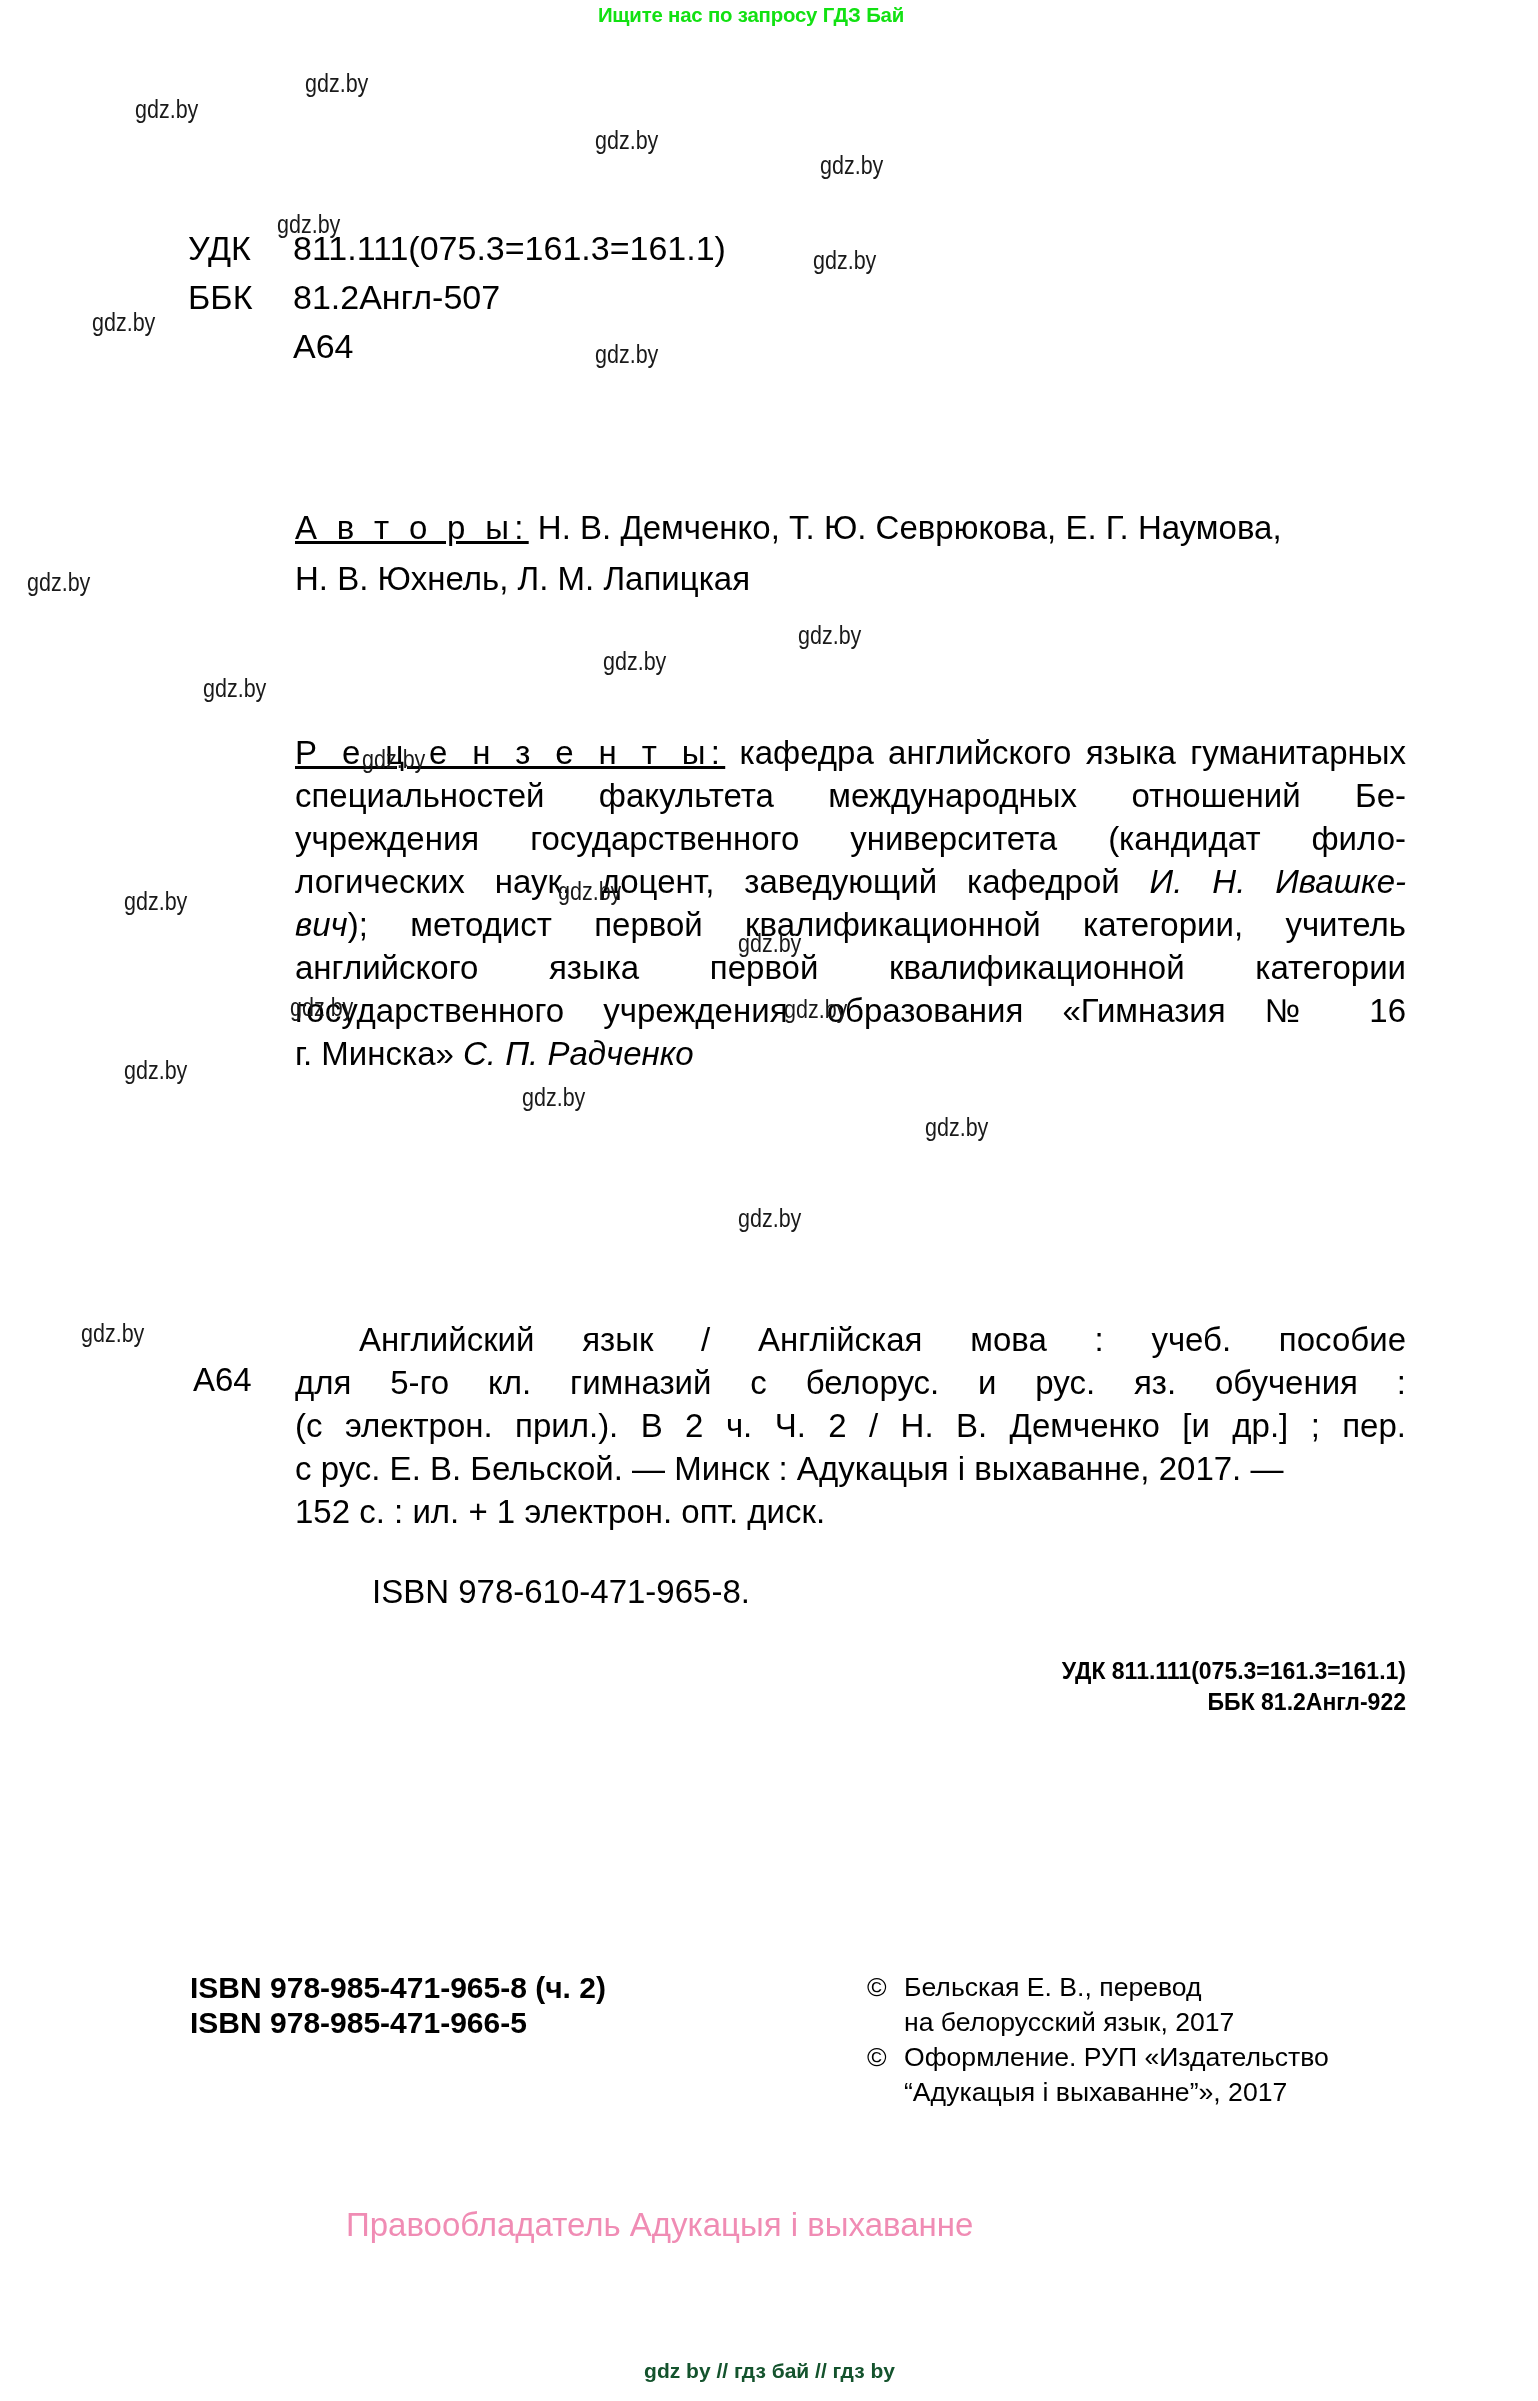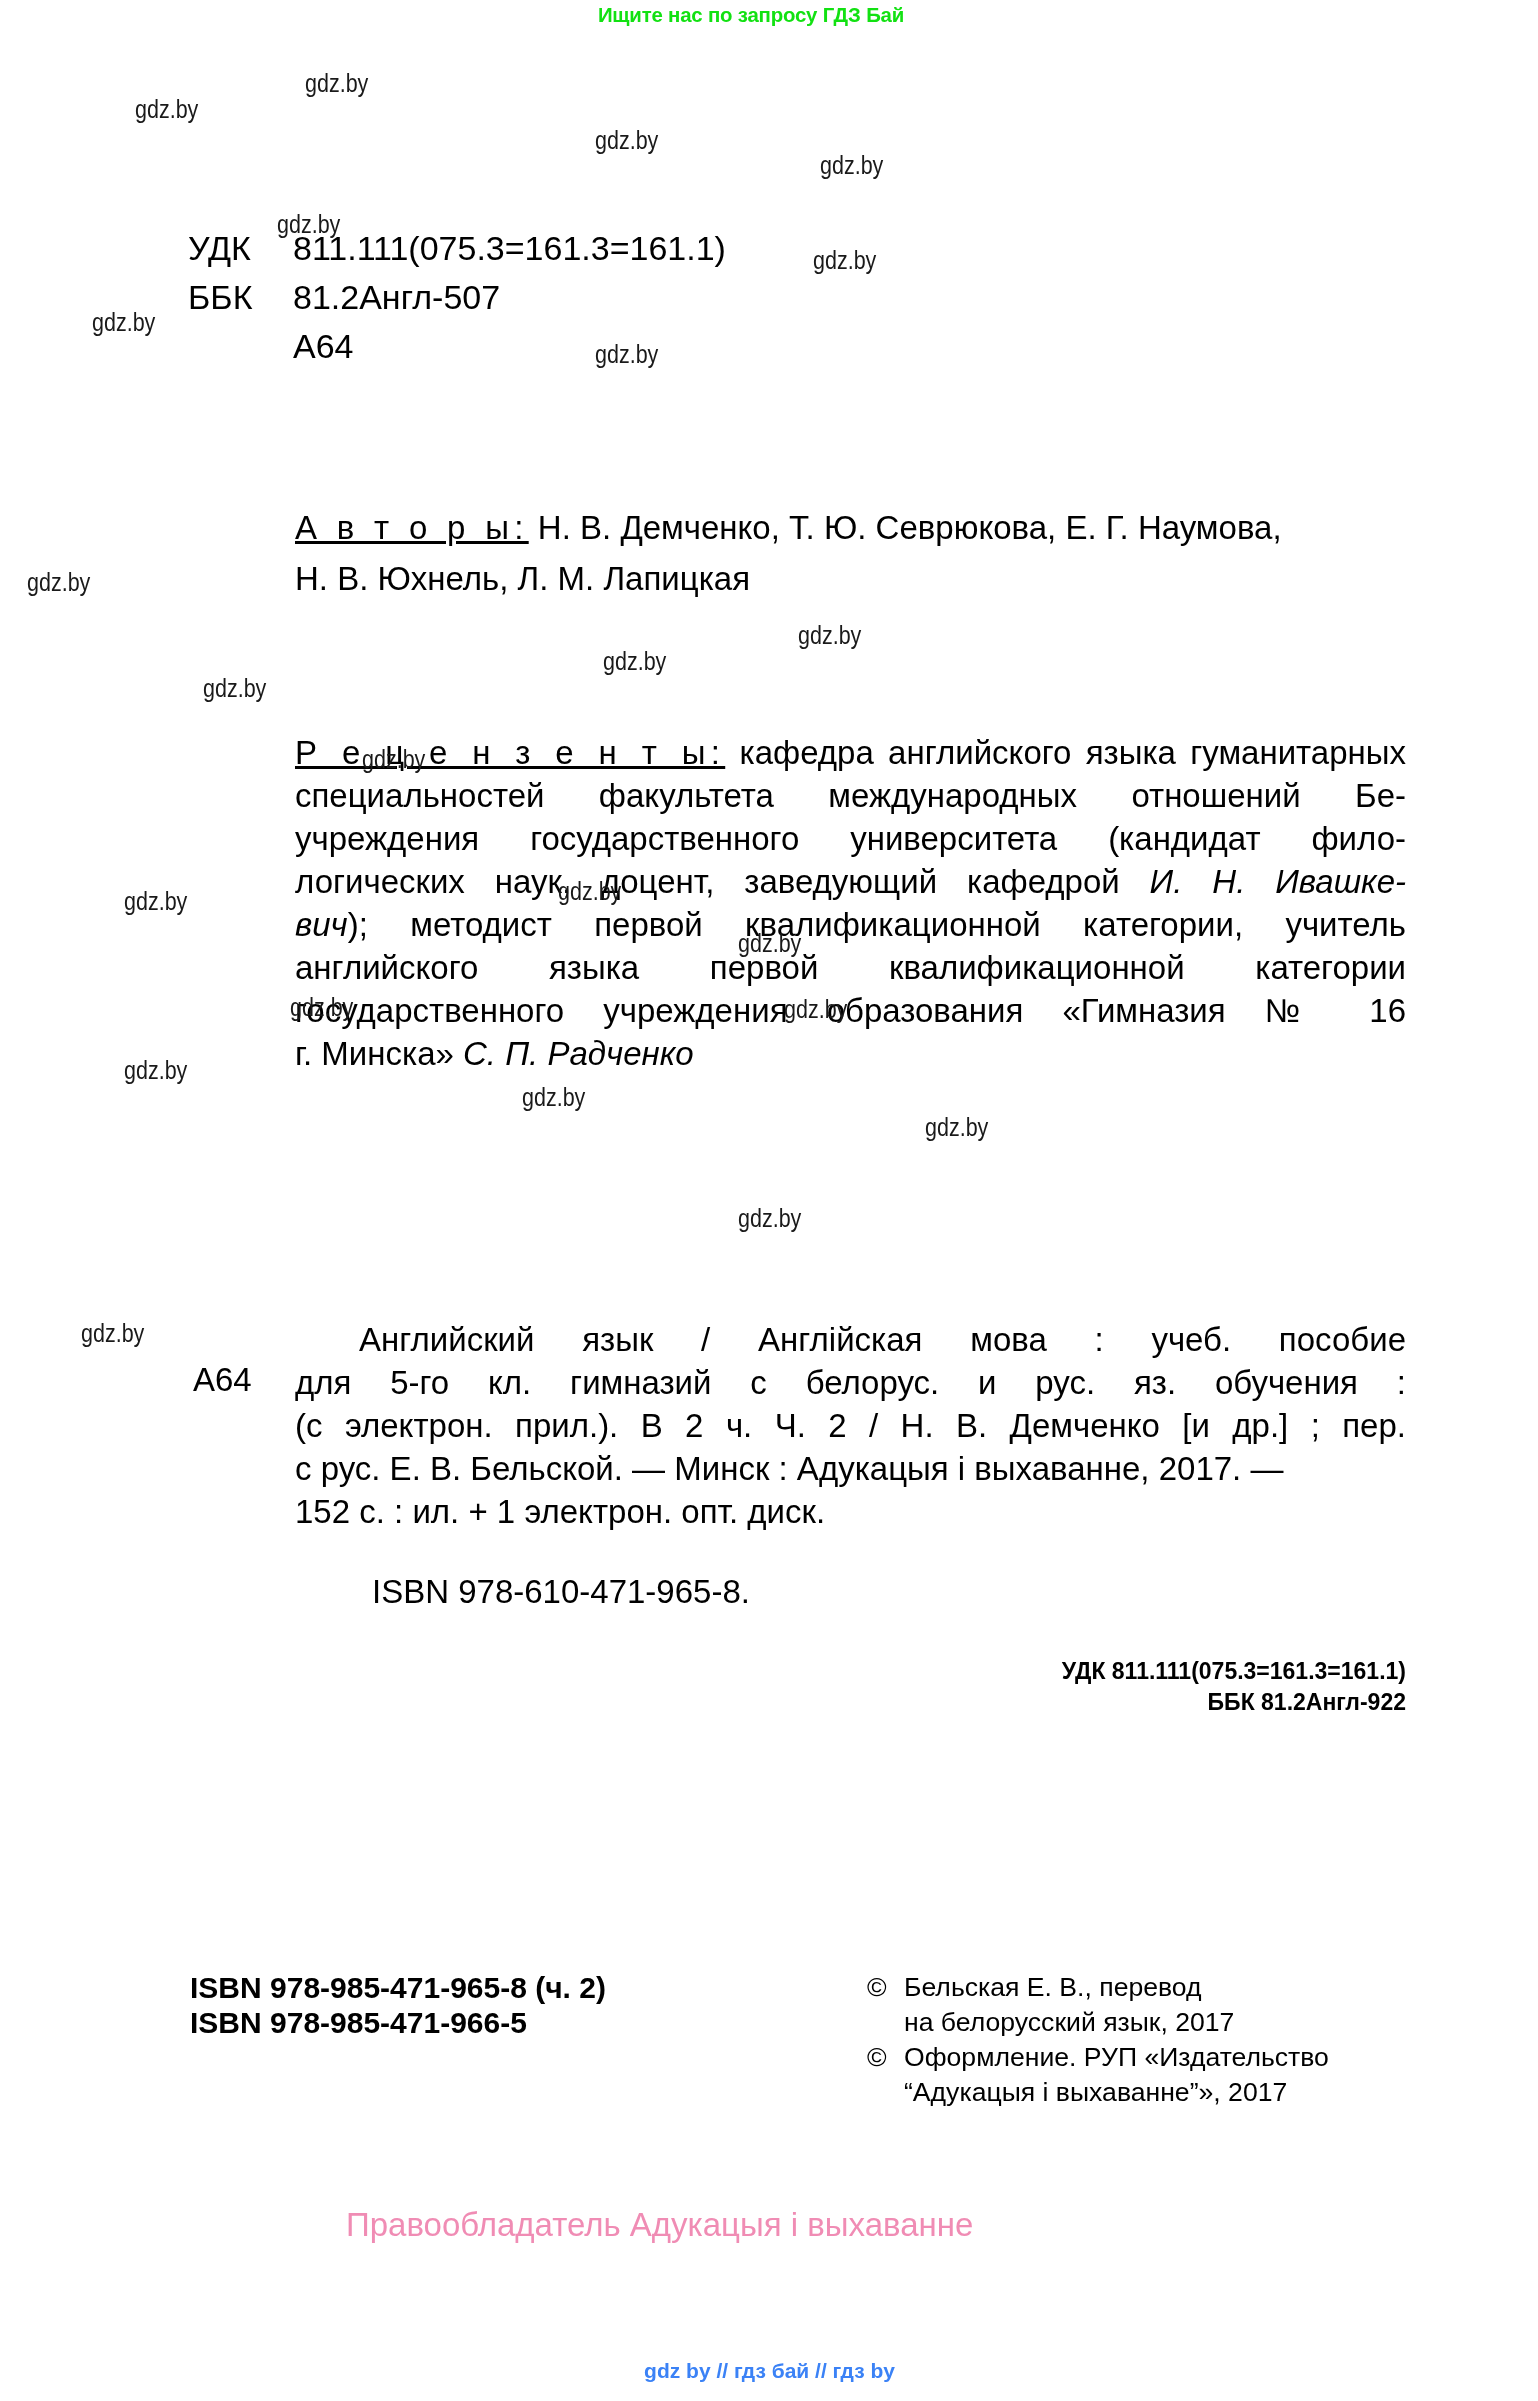--- a/index.html
+++ b/index.html
@@ -48,21 +48,21 @@
     z-index: 9;
   }
   .site-footer {
     position: absolute;
     bottom: 17.7px;
     left: 0;
     width: 1539px;
     text-align: center;
     font-size: 21px;
     font-weight: bold;
-    color: #3b82f6;
+    color: #14532d;
     z-index: 9;
   }
 
   
   .content {
     position: absolute;
     left: 0;
     top: 0;
     width: 1483px;
     height: 2401px;

